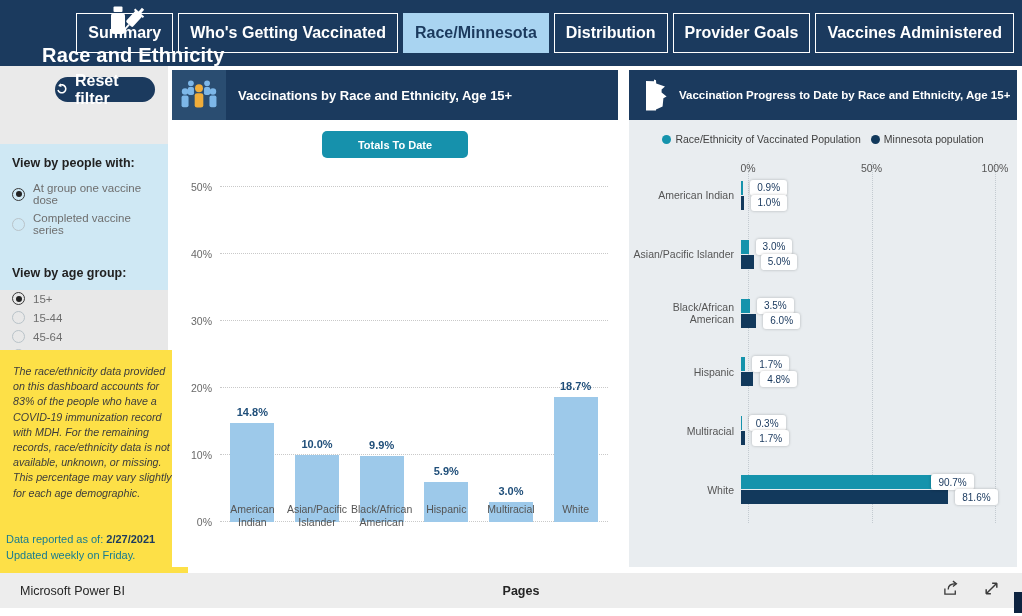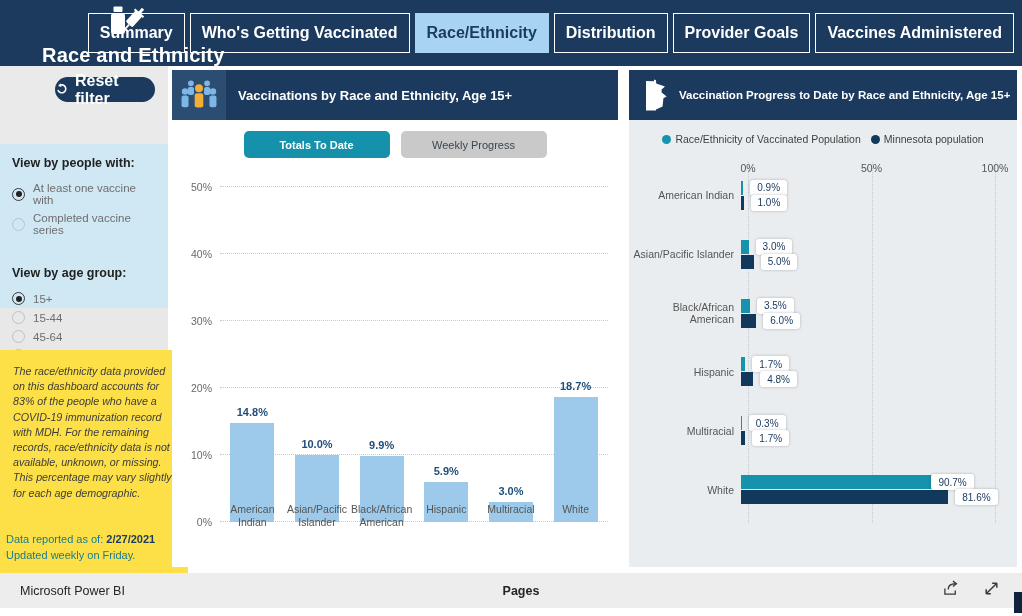--- a/index.html
+++ b/index.html
@@ -16,21 +16,21 @@
     padding:0 11px; border:1.5px solid #fff; color:#fff; font-size:16px; font-weight:bold;
     background:transparent; cursor:pointer; text-align:center; }
   .nav-tab.active { background:#a9d4f1; color:#1b3a5e; border-color:#a9d4f1; }
 
   
   .sidebar { position:absolute; left:0; top:66px; width:168px; height:509px; background:#e8e8e8; }
   .sb-top { height:78px; position:relative; background:#eaeaea; }
   .reset-btn { position:absolute; right:13px; top:11px; width:100px; height:25px;
     background:#1b3a5e; border-radius:13px; color:#fff; font-size:16px; font-weight:bold;
     display:flex; align-items:center; justify-content:center; gap:7px; cursor:pointer; }
-  .sb-blue { position:absolute; top:78px; left:0; width:168px; height:164px; background:#cfe8f4; padding:12px 10px 0 12px; }
+  .sb-blue { position:absolute; top:78px; left:0; width:168px; height:146px; background:#cfe8f4; padding:12px 10px 0 12px; }
   .sb-heading { font-size:12.5px; font-weight:bold; color:#222; margin-bottom:12px; }
   .radio-row { display:flex; align-items:center; gap:8px; margin-bottom:6px; }
   .radio { width:13px; height:13px; border-radius:50%; border:1px solid #b9c3c9; background:transparent;
     flex:0 0 13px; position:relative; }
   .radio.sel { border-color:#3a3a3a; }
   .radio.sel::after { content:""; position:absolute; left:2.5px; top:2.5px; width:6px; height:6px;
     border-radius:50%; background:#222; }
   .radio-label { font-size:11.5px; color:#6e6e6e; }
   .age-block { margin-top:30px; }
   .sb-note-area { position:absolute; top:284px; left:0; width:188px; height:225px; background:#fde047; padding:14px 10px 0 13px; }
@@ -106,21 +106,21 @@
             <rect x="20" y="10" width="12" height="2"></rect>
             <rect x="25.2" y="26" width="1.8" height="9"></rect>
           </g>
         </svg>
       </span>
       <span class="brand-title">Race and Ethnicity</span>
     </div>
     <div class="nav-tabs" id="nav-tabs">
         <div class="nav-tab">Summary</div>
         <div class="nav-tab">Who's Getting Vaccinated</div>
-        <div class="nav-tab active">Race/Ethnicity</div>
+        <div class="nav-tab active">Race/Minnesota</div>
         <div class="nav-tab">Distribution</div>
         <div class="nav-tab">Provider Goals</div>
         <div class="nav-tab">Vaccines Administered</div>
       </div>
   </div>
 
   <div class="sidebar">
     <div class="sb-top">
       <div class="reset-btn">
         <span>
@@ -130,21 +130,21 @@
           </svg>
         </span>
         <span>Reset filter</span>
       </div>
     </div>
     <div class="sb-blue">
       <div class="sb-heading">View by people with:</div>
       <div id="people-options">
           <div class="radio-row">
             <span class="radio sel"></span>
-            <span class="radio-label">At least one vaccine with</span>
+            <span class="radio-label">At group one vaccine dose</span>
           </div>
           <div class="radio-row">
             <span class="radio"></span>
             <span class="radio-label">Completed vaccine series</span>
           </div>
         </div>
       <div class="age-block">
         <div class="sb-heading">View by age group:</div>
         <div id="age-options">
             <div class="radio-row">
@@ -192,21 +192,20 @@
           <g fill="#f0ad3a">
             <circle cx="22" cy="12.5" r="4.4"></circle>
               <rect x="17.2" y="18" width="9.6" height="16" rx="2.6"></rect>
           </g>
         </svg>
       </div>
       <span class="ph-title">Vaccinations by Race and Ethnicity, Age 15+</span>
     </div>
     <div class="toggle-row" id="toggle-row">
         <div class="toggle-btn active">Totals To Date</div>
-        <div class="toggle-btn inactive">Weekly Progress</div>
       </div>
     <div class="vchart" id="vchart">
         <div class="vgrid" style="bottom: 45px;"></div>
         <div class="vgrid-label" style="bottom: 45px; transform: translateY(50%);">0%</div>
         <div class="vgrid" style="bottom: 112px;"></div>
         <div class="vgrid-label" style="bottom: 112px; transform: translateY(50%);">10%</div>
         <div class="vgrid" style="bottom: 179px;"></div>
         <div class="vgrid-label" style="bottom: 179px; transform: translateY(50%);">20%</div>
         <div class="vgrid" style="bottom: 246px;"></div>
         <div class="vgrid-label" style="bottom: 246px; transform: translateY(50%);">30%</div>

